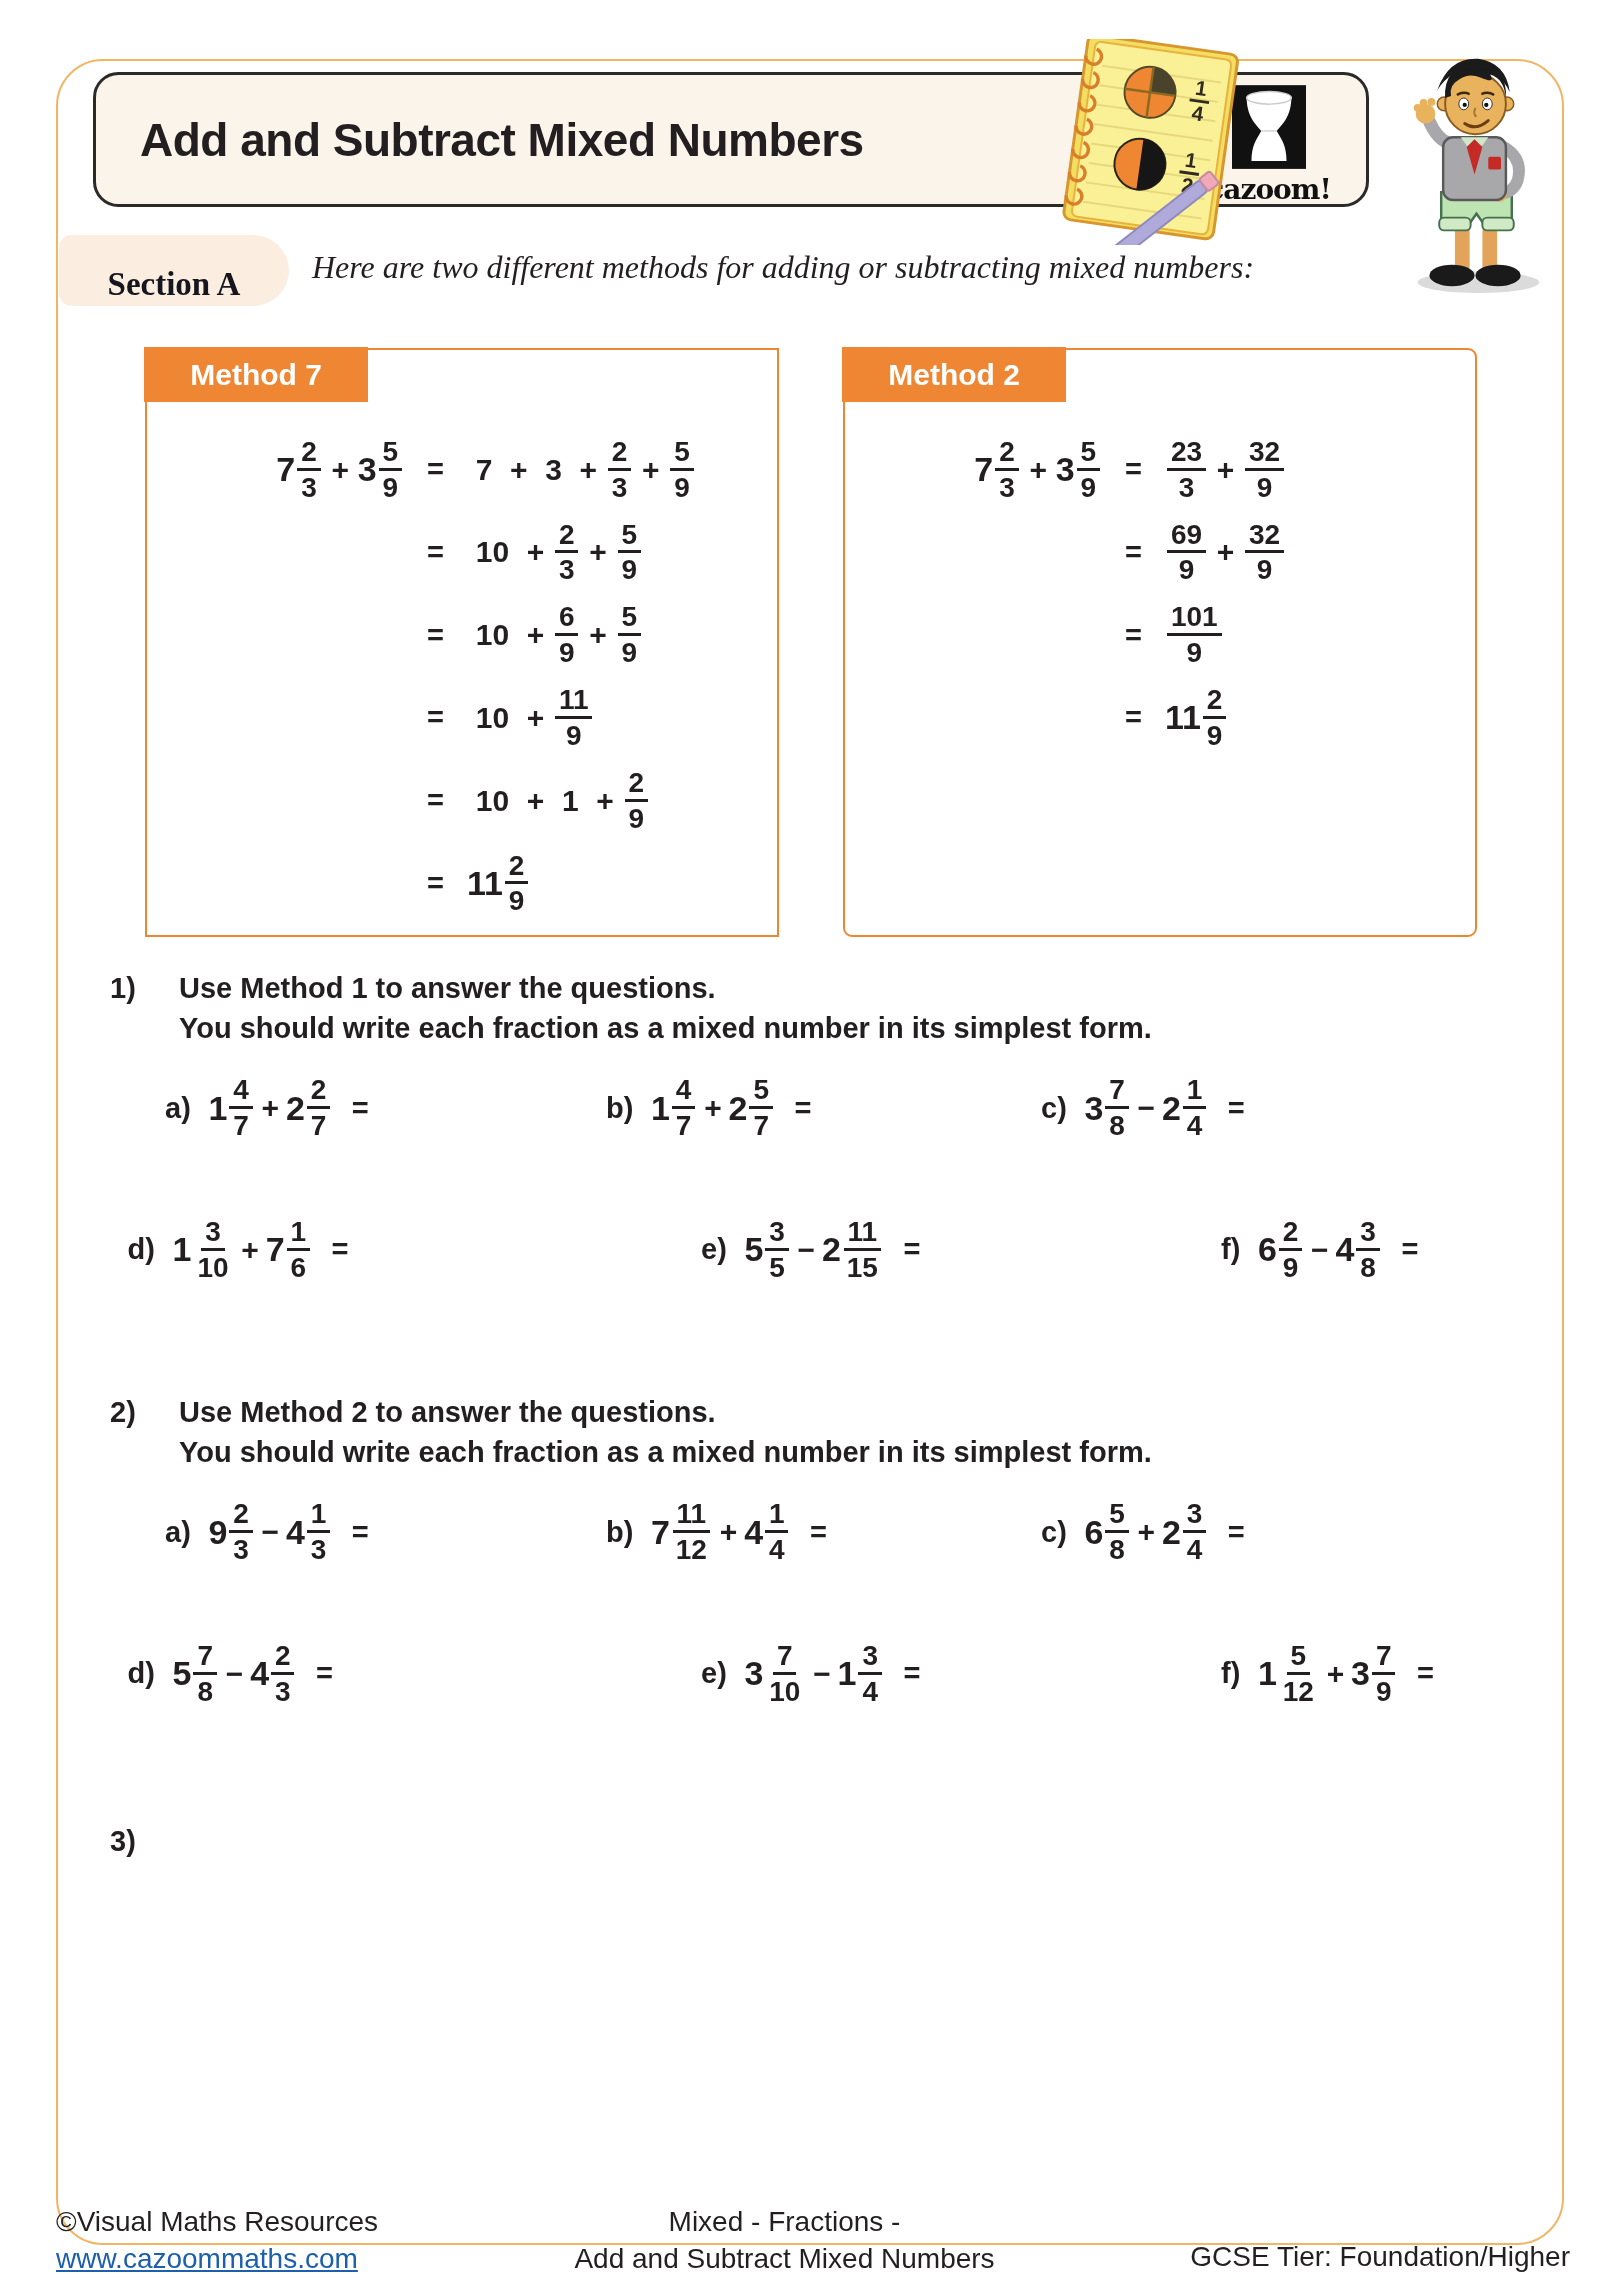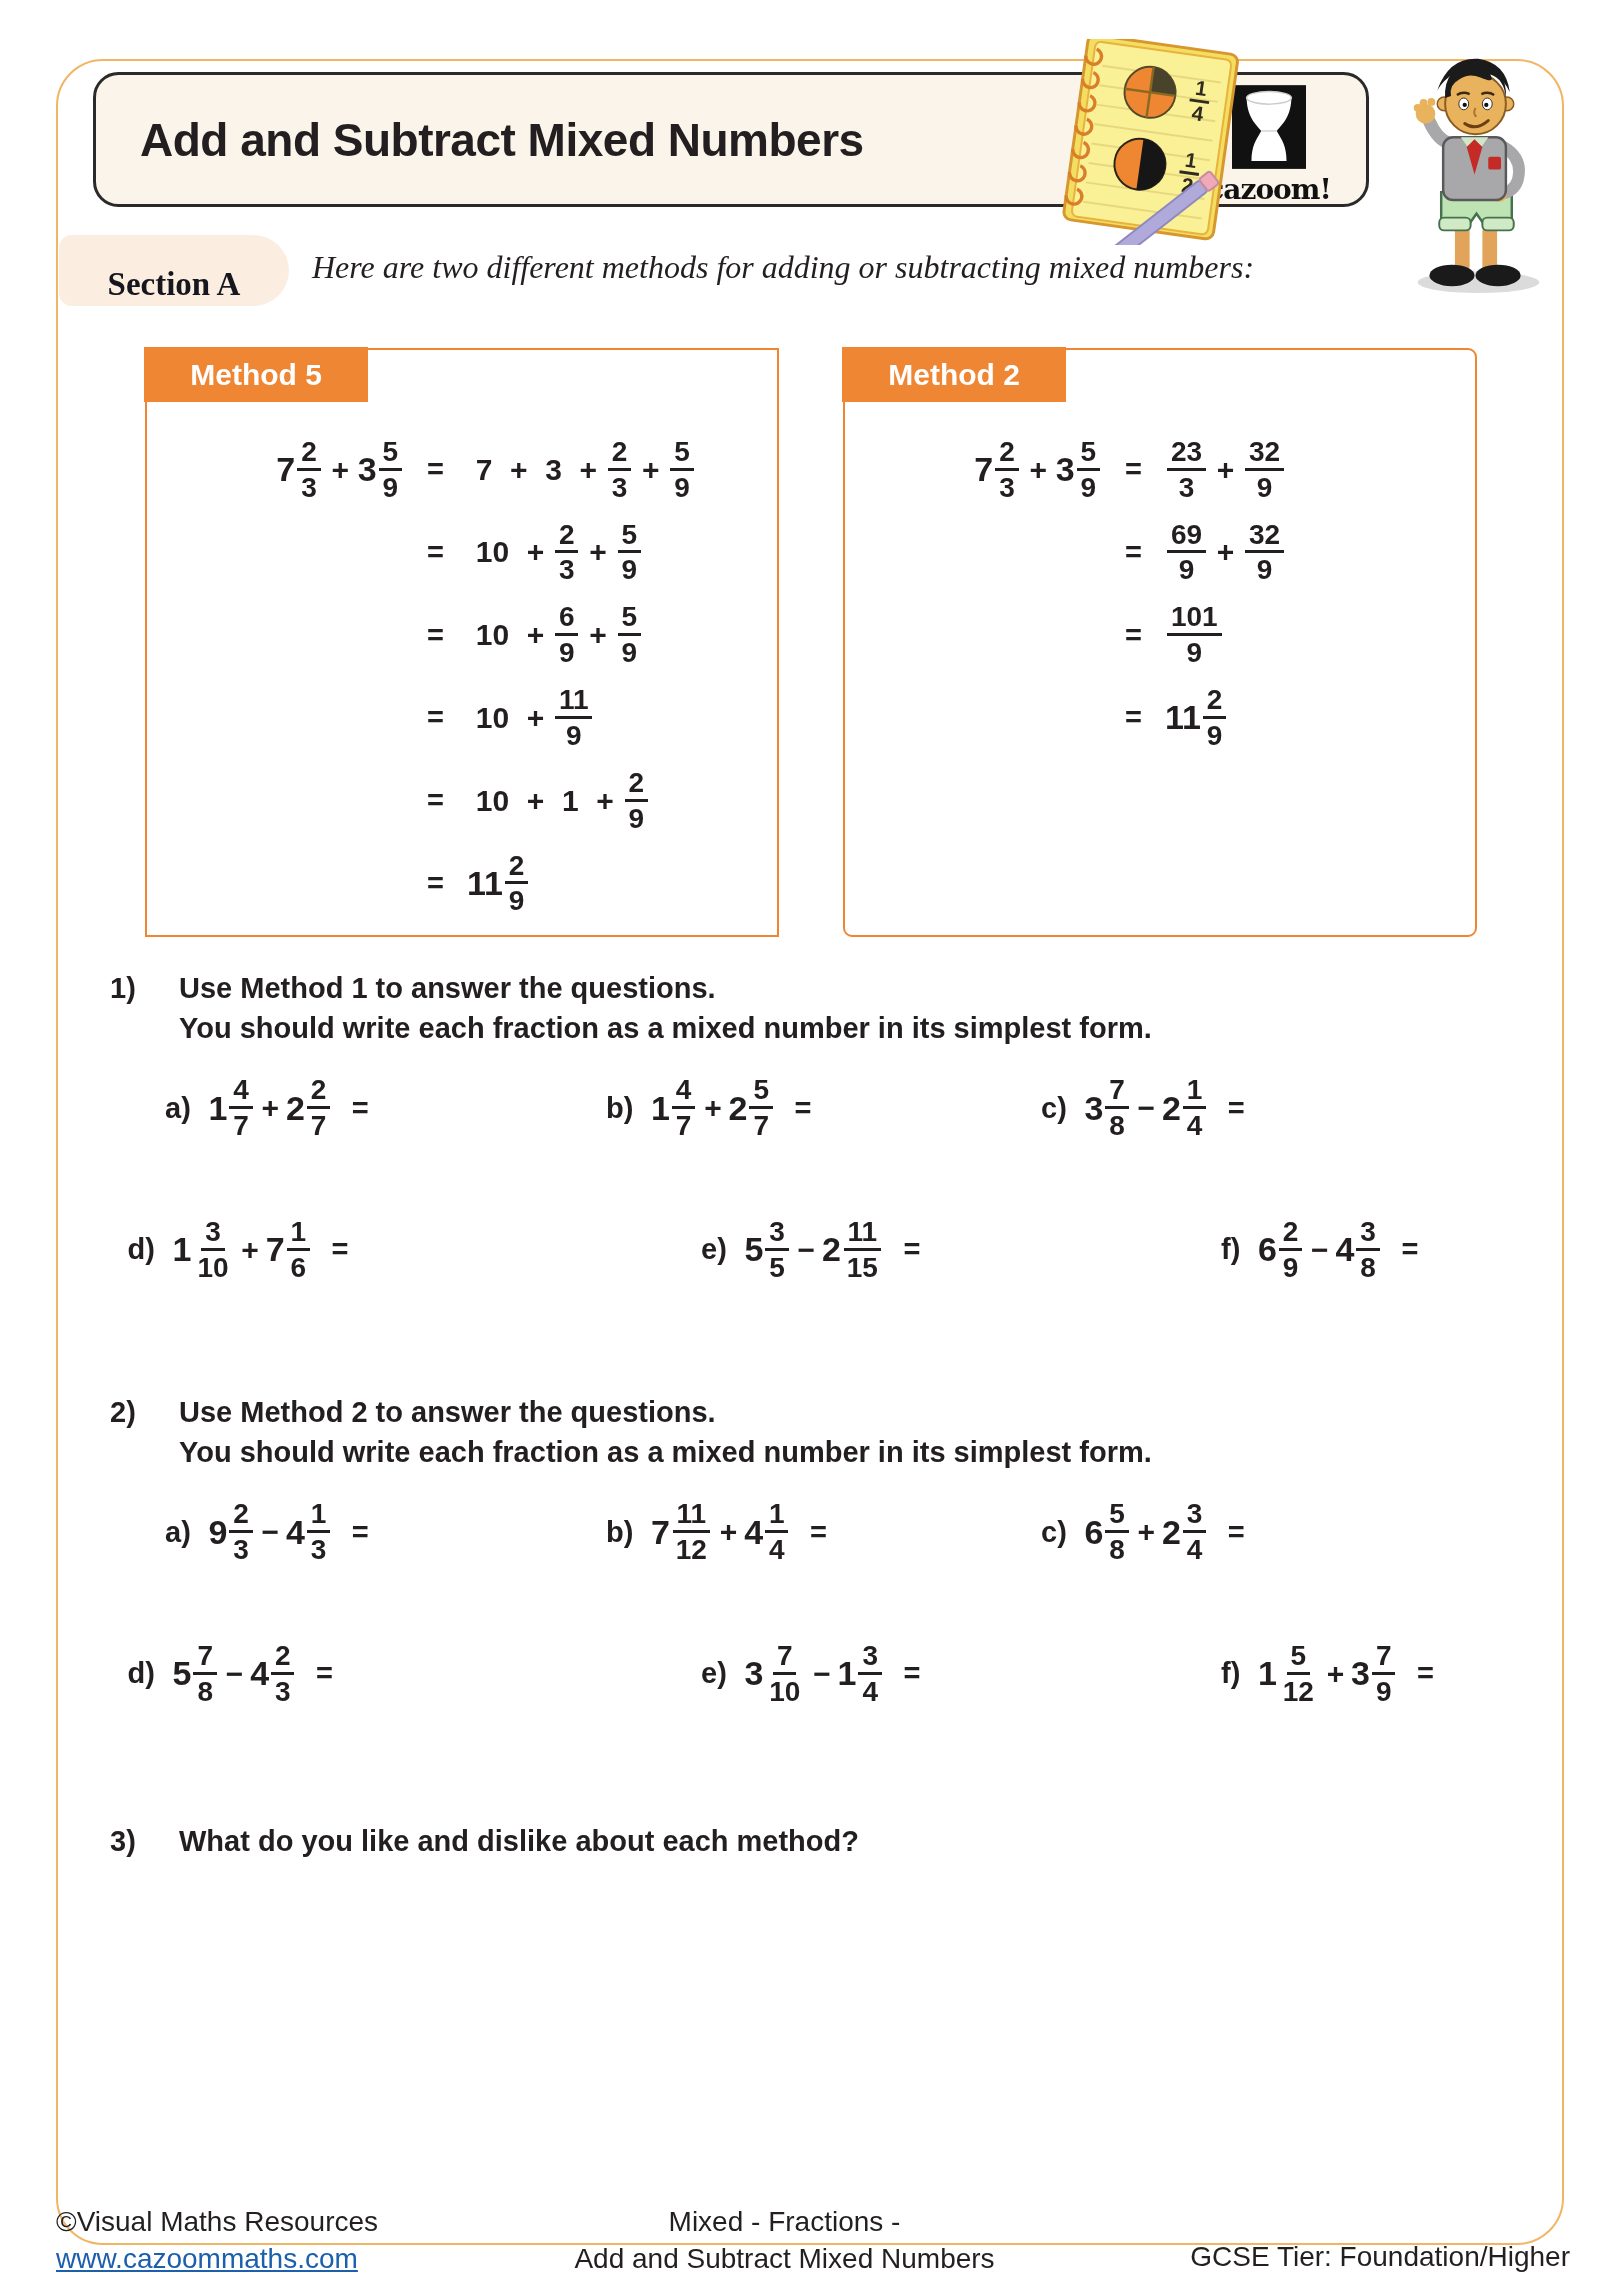--- a/index.html
+++ b/index.html
@@ -183,21 +183,21 @@
   <path d="M87,60 Q84,66 88,69" stroke="#A87633" stroke-width="2" fill="none"></path>
   <path d="M76,76 Q87,84 100,73" stroke="#6B3E12" stroke-width="3" fill="none" stroke-linecap="round"></path>
 </svg>
 
 <div class="section-pill">
   <span class="section-label">Section A</span>
 </div>
 <div class="section-desc">Here are two different methods for adding or subtracting mixed numbers:</div>
 
 <div class="method-box m1">
-  <div class="method-tab">Method 5</div>
+  <div class="method-tab">Method 7</div>
   <div class="method-body">
       <div class="eq-line">
         <span class="eq-lhs">
           <span class="mixed">
             <span class="whole">7</span>
             <span class="frac">
               <span class="fn">2</span>
               <span class="fd">3</span>
             </span>
           </span>
@@ -675,23 +675,20 @@
           </span>
         </span>
         <span class="q-eq">=</span>
       </div>
     </div>
 </div>
 
 <div class="question q3">
   <div class="q-head">
     <div class="q-number">3)</div>
-    <div class="q-prompts">
-      <div class="q-prompt">What do you like and dislike about each method?</div>
-    </div>
   </div>
 </div>
 
 <div class="footer-left">
   <div>©Visual Maths Resources</div>
   <div><a class="footer-link">www.cazoommaths.com</a></div>
 </div>
 <div class="footer-center">
   <div>Mixed - Fractions -</div>
   <div>Add and Subtract Mixed Numbers</div>

